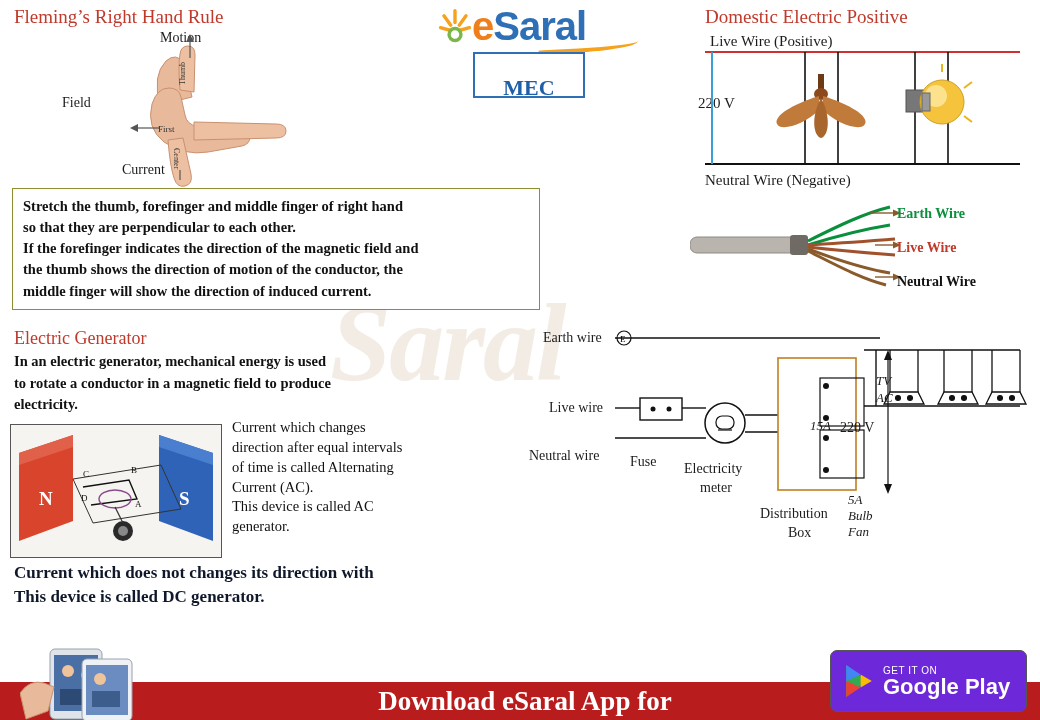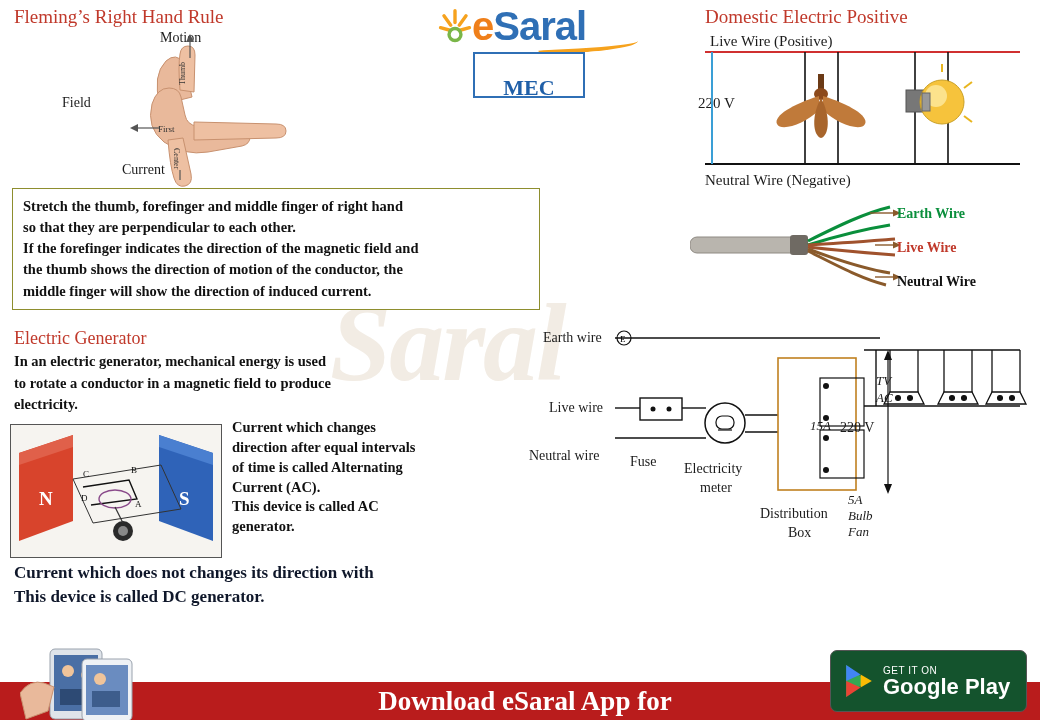--- a/index.html
+++ b/index.html
@@ -53,21 +53,21 @@
     border:1px solid #8e8e2e;background:#fff;padding:8px 10px;box-sizing:border-box;
   }
   #stretch-box p{margin:0 0 2px 0;font-size:14.5px;font-weight:bold;color:#111;line-height:1.32;}
 
   
   #gen-text{position:absolute;left:14px;top:352px;width:420px;}
   #gen-text p{margin:0 0 2px 0;font-size:14.5px;font-weight:bold;color:#111;line-height:1.35;}
 
   #magnet-fig{position:absolute;left:10px;top:424px;width:210px;height:132px;border:1px solid #555;background:#f4f3ef;overflow:hidden;}
   #ac-text{position:absolute;left:232px;top:418px;width:205px;}
-  #ac-text p{margin:0;font-size:14.5px;font-weight:bold;color:#111;line-height:1.37;}
+  #ac-text p{margin:0;font-size:14.5px;font-weight:normal;color:#111;line-height:1.37;}
   #dc-text{position:absolute;left:14px;top:561px;width:460px;}
   #dc-text p{margin:0 0 1px 0;font-size:17px;font-weight:bold;color:#0f172a;line-height:1.37;}
 
   
   #dom-top{position:absolute;left:690px;top:26px;width:345px;height:170px;}
   
   #cable{position:absolute;left:690px;top:205px;width:345px;height:100px;}
 
   
   #wiring{position:absolute;left:520px;top:320px;width:520px;height:230px;}
@@ -81,21 +81,21 @@
   #footer .ftitle{
     position:absolute;left:345px;top:4px;width:360px;text-align:center;
     color:#fff;font-size:27px;font-weight:bold;font-family:"Liberation Serif",serif;
   }
   #footer .fpill{
     position:absolute;left:343px;top:40px;width:362px;height:35px;background:#fff;
     border-radius:6px;display:flex;align-items:center;justify-content:center;
   }
   #footer .fpill span{color:#d02020;font-size:24px;font-weight:bold;font-family:"Liberation Serif",serif;}
   #gplay{
-    position:absolute;left:830px;top:650px;width:195px;height:60px;background:#14532d;
+    position:absolute;left:830px;top:650px;width:195px;height:60px;background:#6d28d9;
     border:1px solid #555;border-radius:7px;display:flex;align-items:center;
   }
   #gplay .gtxt{color:#fff;font-family:"Liberation Sans",sans-serif;margin-left:8px;}
   #gplay .g1{font-size:10px;letter-spacing:.5px;}
   #gplay .g2{font-size:22px;font-weight:bold;line-height:1;}
   #phones{position:absolute;left:20px;top:645px;width:160px;height:75px;}
 </style>
 </head>
 <body>
 

